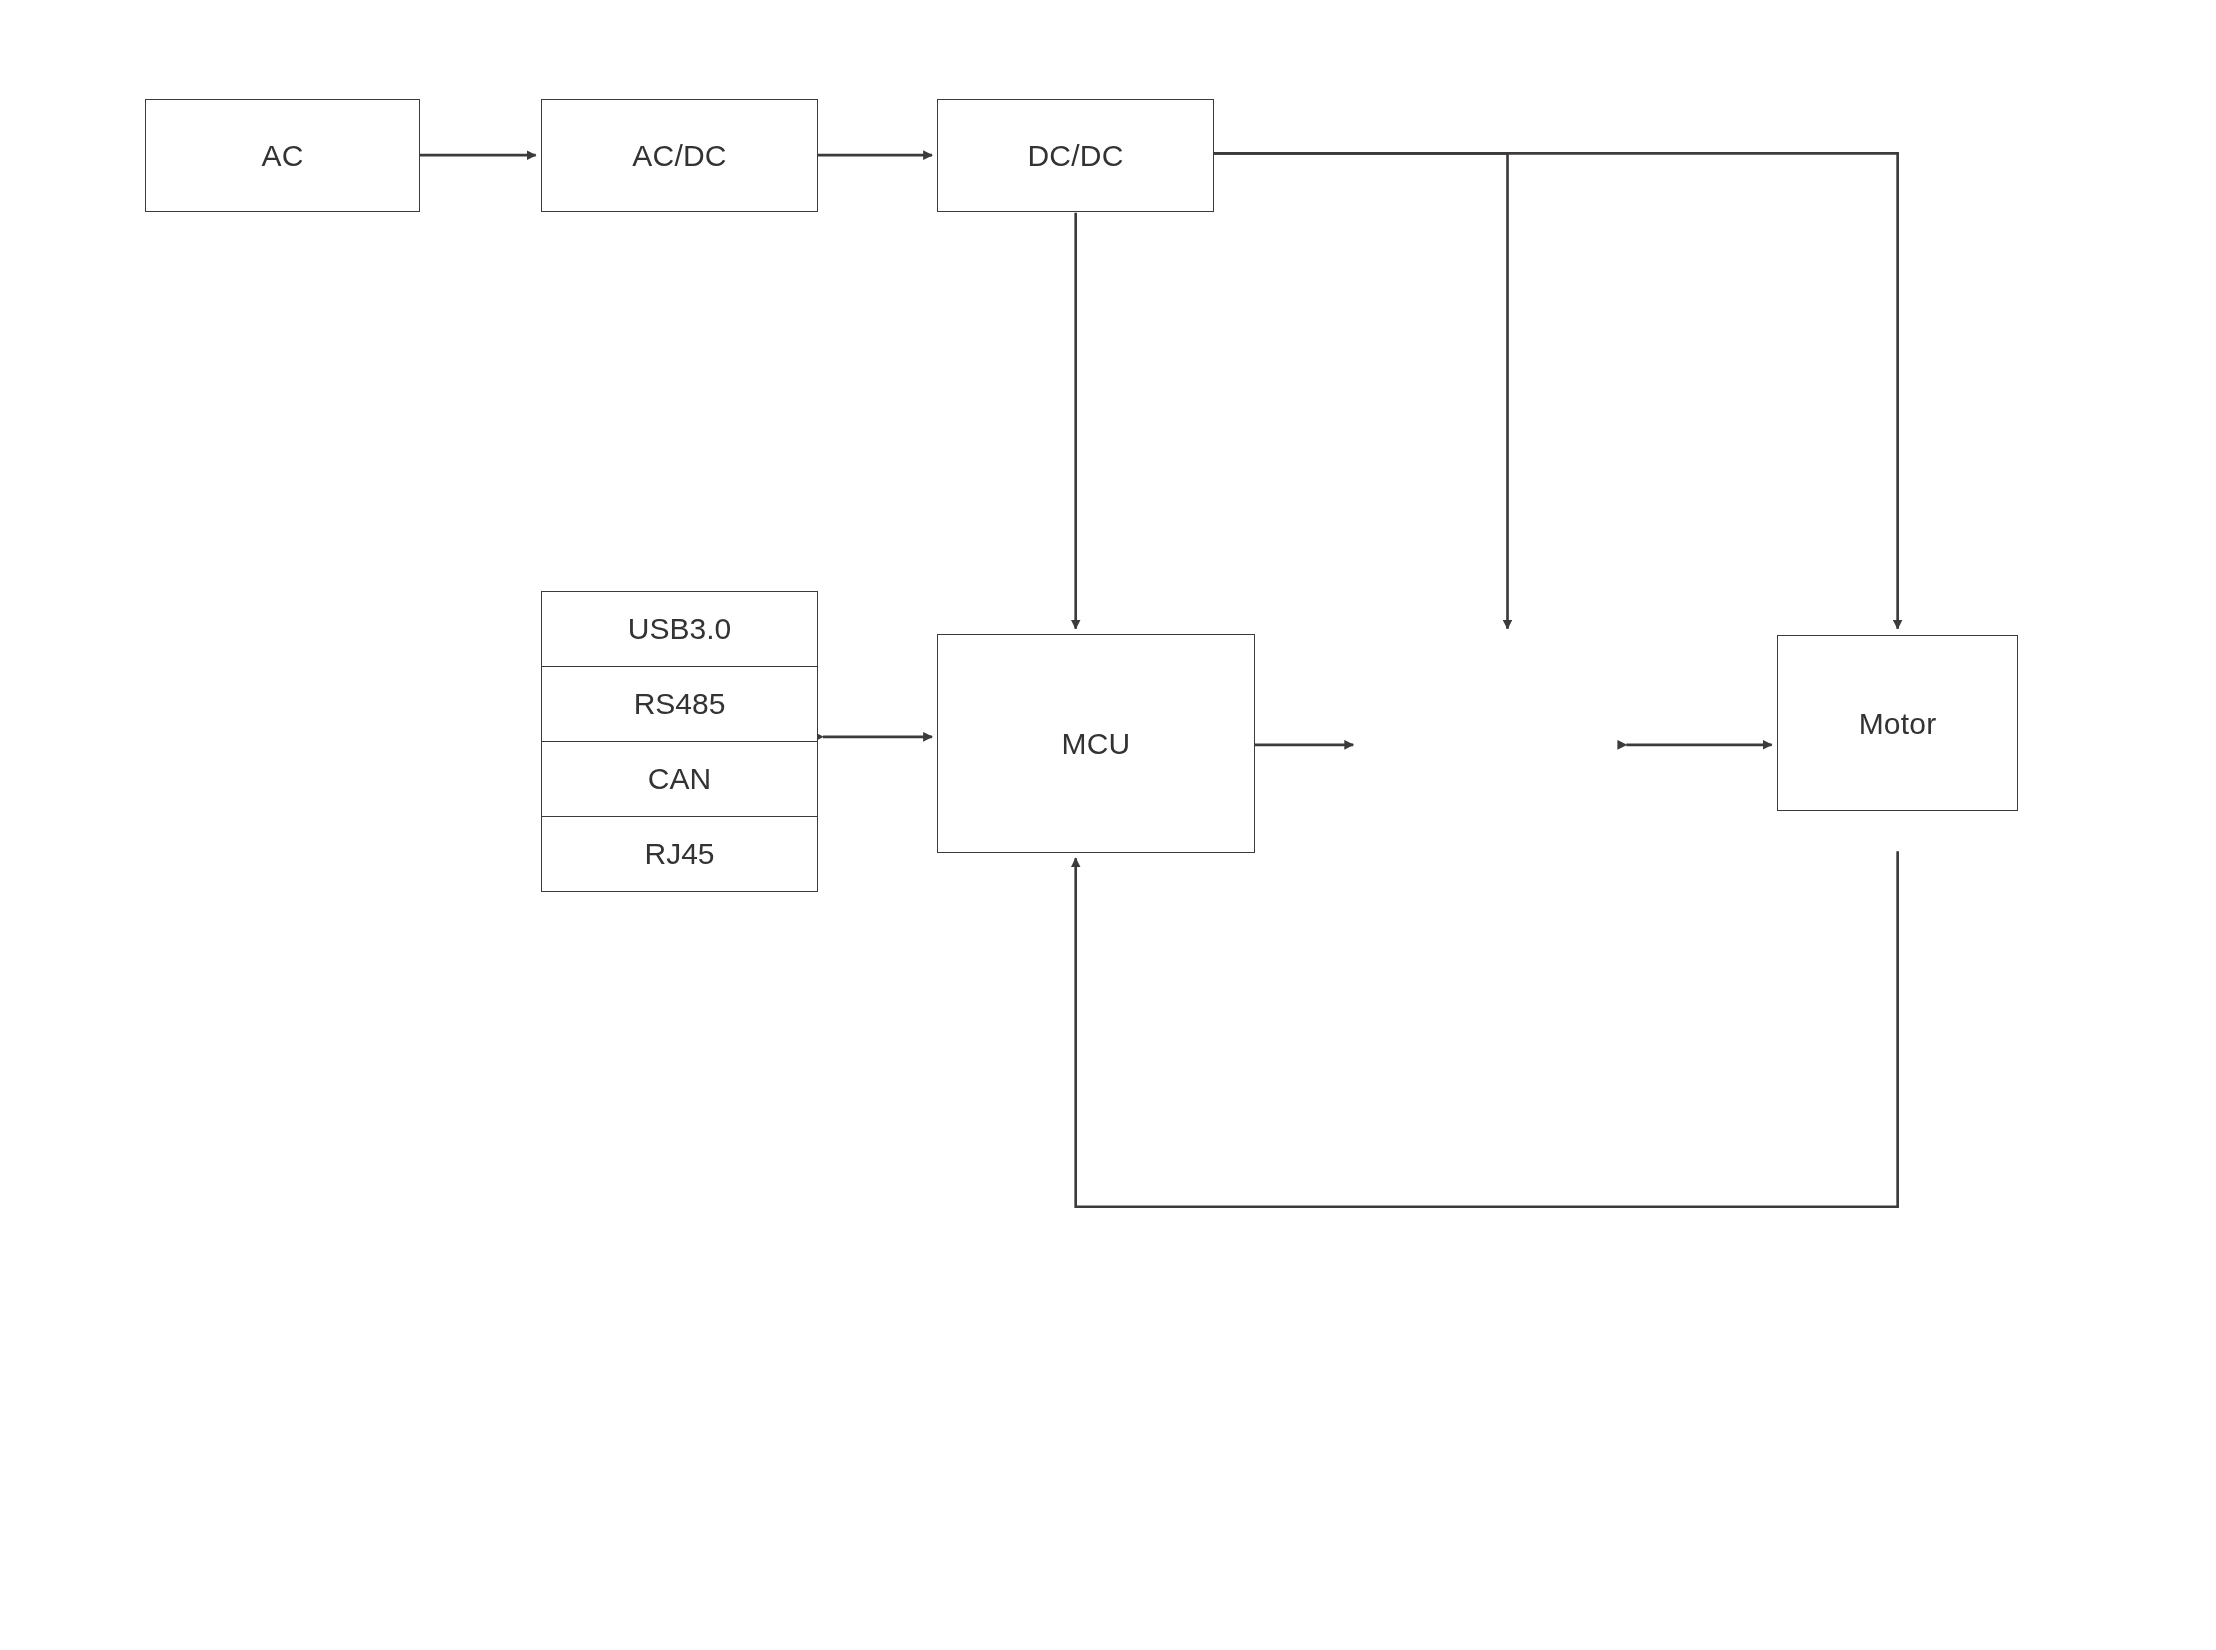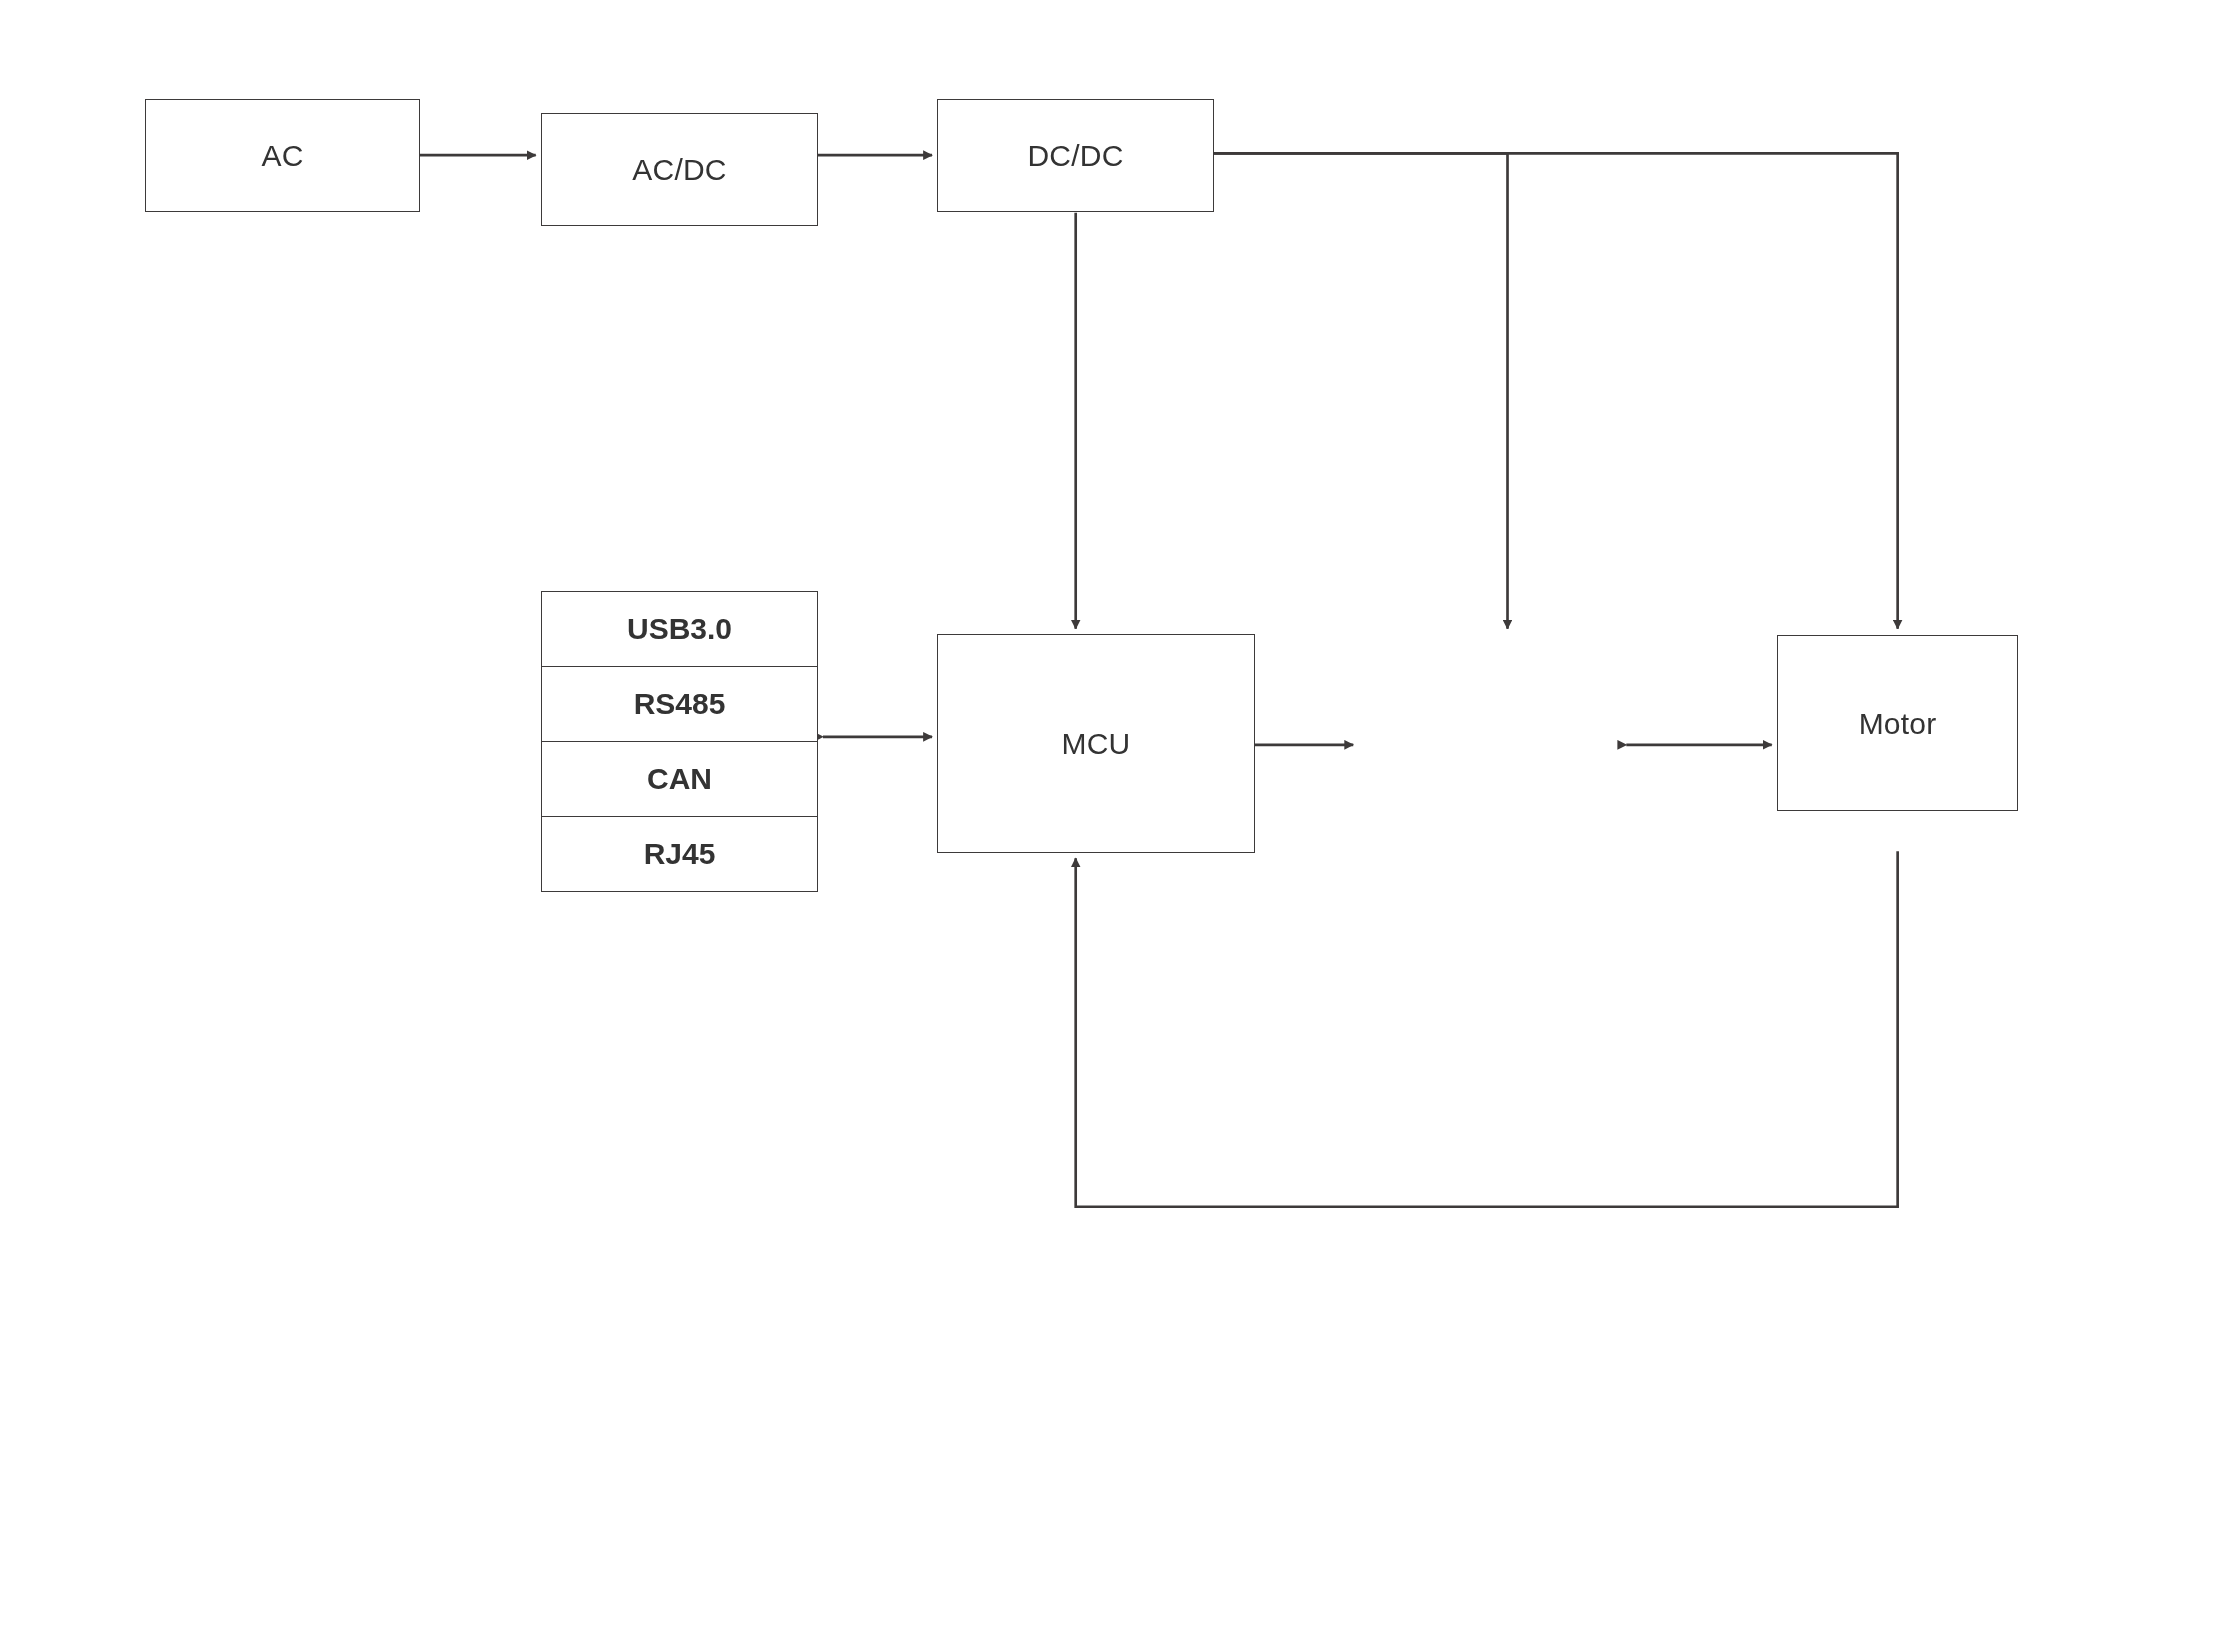--- a/index.html
+++ b/index.html
@@ -42,21 +42,20 @@
     z-index: 2;
   }
   .iface-stack {
     position: absolute;
     box-sizing: border-box;
     border: 1.8px solid #3d3a3a;
     background: #ffffff;
     display: flex;
     flex-direction: column;
     z-index: 2;
-    font-weight: bold;
   }
   .iface-row {
     box-sizing: border-box;
     flex: 1 1 0;
     display: flex;
     align-items: center;
     justify-content: center;
     color: #333333;
     font-size: 30px;
     border-bottom: 1.8px solid #3d3a3a;
@@ -97,21 +96,21 @@
 
     <line x1="1834" y1="840" x2="1998" y2="840" stroke="#3d3a3a" stroke-width="3" marker-start="url(#arrow-start)" marker-end="url(#arrow-end)"></line>
 
     <path d="M 2140 960 L 2140 1361 L 1213 1361 L 1213 968" fill="none" stroke="#3d3a3a" stroke-width="3" marker-end="url(#arrow-end)"></path>
   </svg>
 
   <div class="node" style="left:145px; top:99px; width:275px; height:113px;justify-content:center;">
     <span>AC</span>
   </div>
 
-  <div class="node" style="left:541px; top:113px; width:277px; height:113px;">
+  <div class="node" style="left:541px; top:99px; width:277px; height:113px;">
     <span>AC/DC</span>
   </div>
 
   <div class="node" style="left:937px; top:99px; width:277px; height:113px;">
     <span>DC/DC</span>
   </div>
 
   <div class="iface-stack" style="left:541px; top:591px; width:277px; height:301px;">
     <div class="iface-row">
       <span>USB3.0</span>

